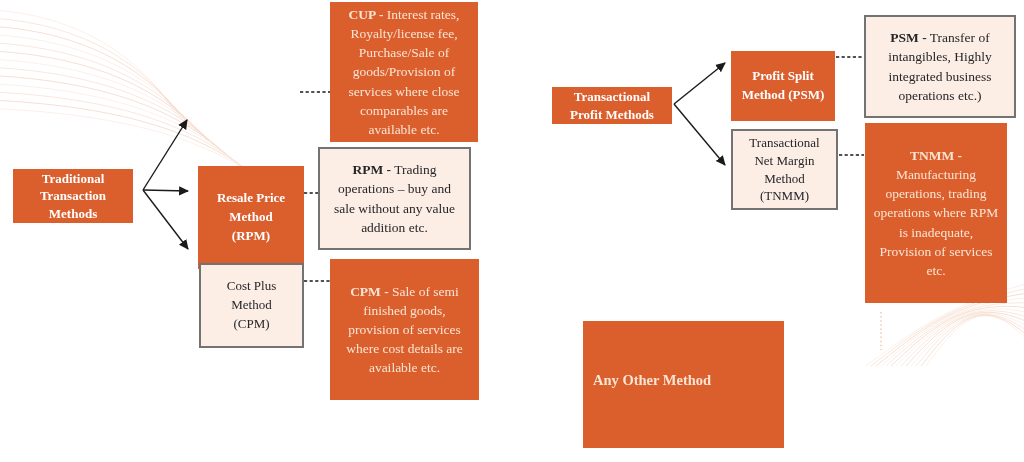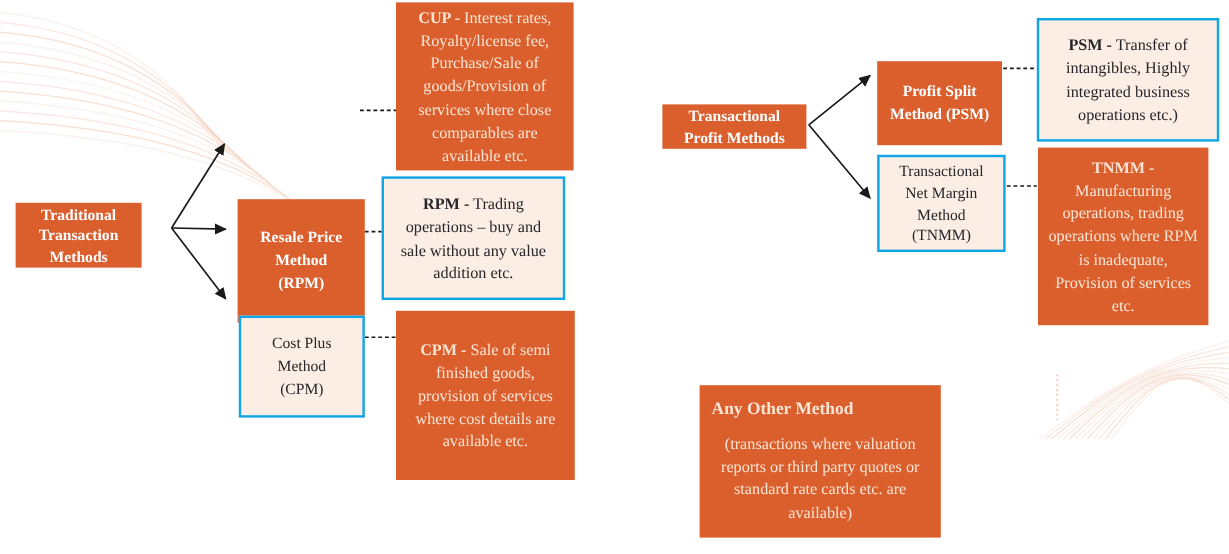--- a/index.html
+++ b/index.html
@@ -10,21 +10,21 @@
   svg.layer{position:absolute;left:0;top:0;width:1024px;height:462px;pointer-events:none;}
   .decor{z-index:0;}
   .connectors{z-index:1;}
   .box{
     position:absolute;z-index:2;box-sizing:border-box;
     display:flex;align-items:center;justify-content:center;
     text-align:center;
   }
   .orange{background:#DB5E2D;color:#ffffff;font-weight:bold;}
   .orange-desc{background:#DB5E2D;color:#FAE5D4;}
-  .light{background:#FCEEE5;border:2px solid #0ea5e9;color:#26262a;}
+  .light{background:#FCEEE5;border:2px solid #737373;color:#26262a;}
   .label{white-space:pre-line;font-size:13px;line-height:1.45;}
   .desc-label{font-size:13.5px;line-height:1.42;padding:4px 7px;}
   .desc-label b{font-weight:bold;}
   .root-label{font-size:13px;line-height:1.32;}
   .any-title{font-size:14.5px;font-weight:bold;line-height:1.3;margin-bottom:9px;}
   .any-body{font-size:13.5px;line-height:1.42;}
   .stack{display:flex;flex-direction:column;align-items:flex-start;justify-content:center;padding:6px 10px;}
 </style>
 </head>
 <body>
@@ -80,21 +80,21 @@
     </g>
     <g stroke="#1a1a1a" stroke-width="1.3" fill="none" stroke-dasharray="3.2,2.4">
       <path d="M300,92 L331,92"></path>
       <path d="M304,193 L331,193"></path>
       <path d="M304,281 L331,281"></path>
       <path d="M836,57 L863,57"></path>
       <path d="M839,155 L864,155"></path>
     </g>
   </svg>
 
-  <div class="box orange" style="left:13px;top:169px;width:105px;height:54px">
+  <div class="box orange" style="left:13px;top:169px;width:120px;height:54px">
     <span class="root-label" style="white-space:pre-line;">Traditional
 Transaction
 Methods</span>
   </div>
 
 
   <div class="box orange" style="left:198px;top:166px;width:106px;height:103px">
     <span class="label">Resale Price
 Method
 (RPM)</span>
@@ -132,22 +132,21 @@
     <span class="label" style="line-height:1.35">Transactional
 Net Margin
 Method
 (TNMM)</span>
   </div>
 
   <div class="box light" style="left:864px;top:15px;width:152px;height:103px">
     <span class="desc-label"><b>PSM -</b><span> Transfer of intangibles, Highly integrated business operations etc.)</span></span>
   </div>
 
-  <div class="box orange-desc" style="left:865px;top:123px;width:142px;height:148px">
+  <div class="box orange-desc" style="left:865px;top:123px;width:142px;height:180px">
     <span class="desc-label"><b>TNMM -</b><span> Manufacturing operations, trading operations where RPM is inadequate, Provision of services etc.</span></span>
   </div>
 
   <div class="box orange-desc stack" style="left:583px;top:321px;width:201px;height:127px">
     <div class="any-title">Any Other Method</div>
-    <div class="any-body">(transactions where valuation reports or third party quotes or standard rate cards etc. are available)</div>
   </div>
 
 </div>
 
 </body></html>

